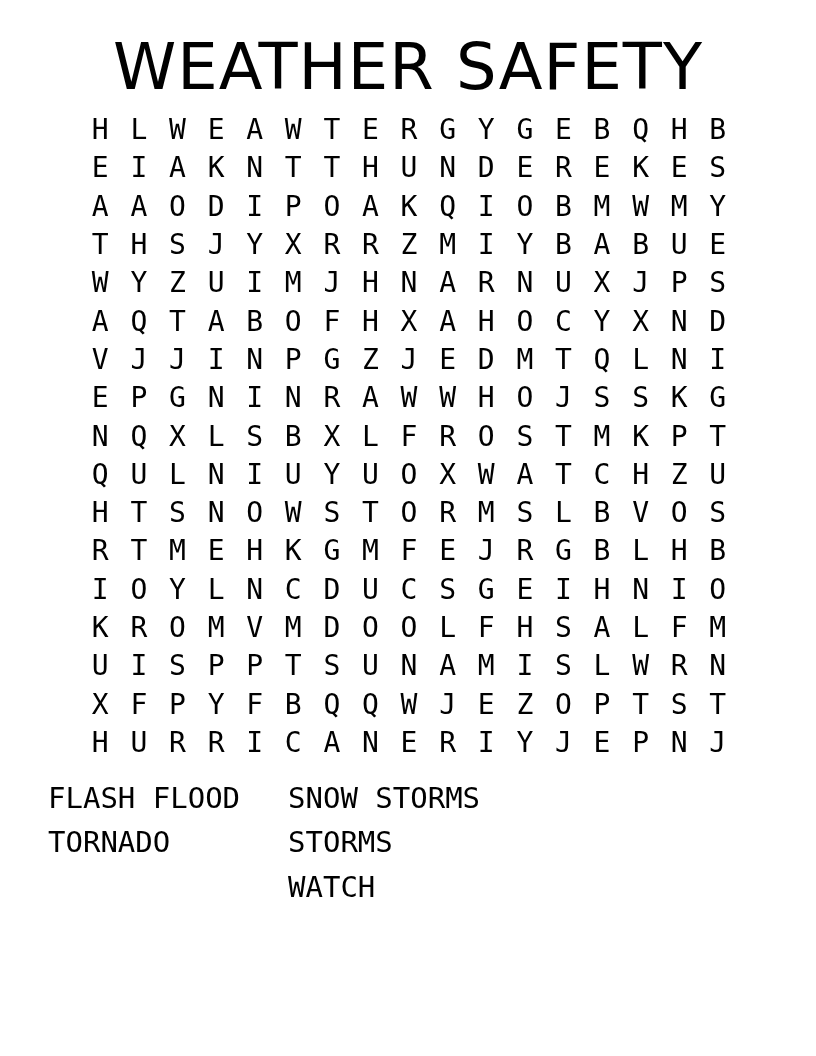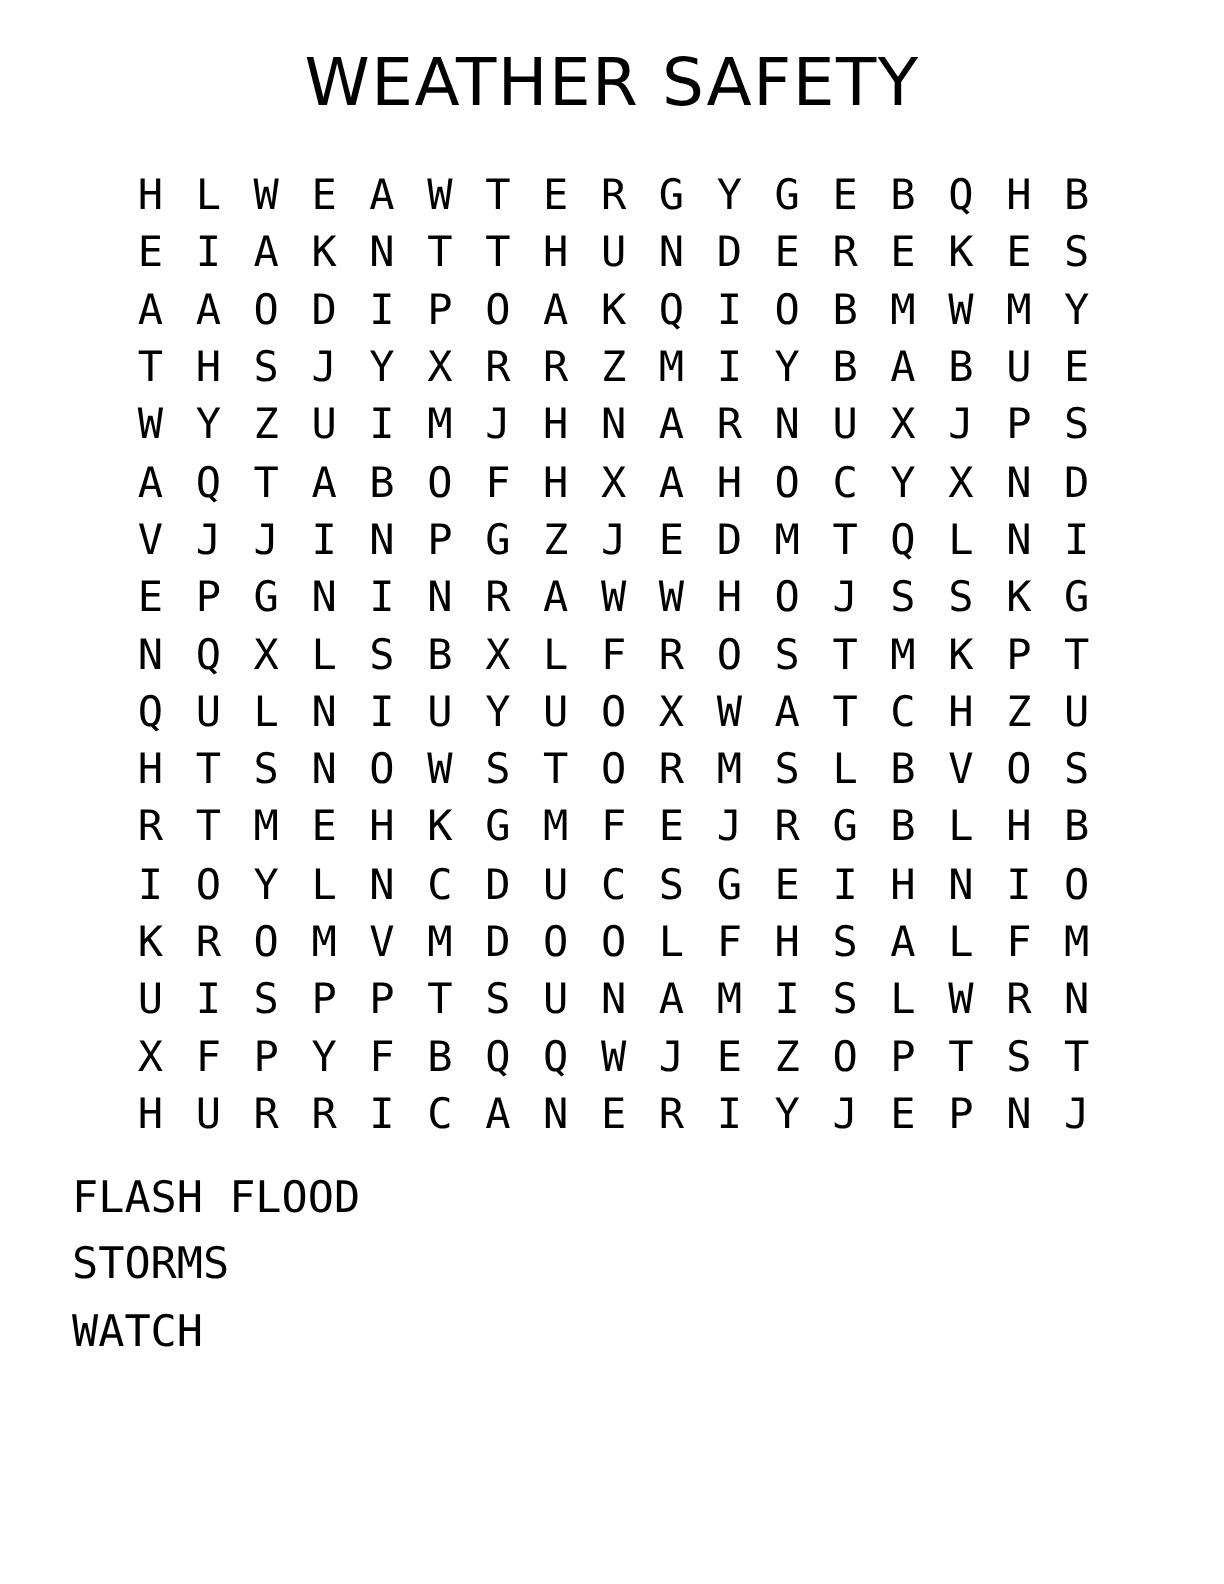--- a/index.html
+++ b/index.html
@@ -17,21 +17,21 @@
   }
   .title {
     position: absolute;
     top: 30px;
     left: 0;
     width: 816px;
     margin: 0;
     text-align: center;
     font-family: "DejaVu Sans", sans-serif;
     font-weight: 400;
-    font-size: 44px;
+    font-size: 64px;
     letter-spacing: 1px;
     color: #000000;
   }
   .grid {
     position: absolute;
     left: 81px;
     top: 111px;
     display: grid;
     grid-template-columns: repeat(17, 38.6px);
     grid-auto-rows: 38.3px;
@@ -43,21 +43,21 @@
     display: flex;
     align-items: center;
     justify-content: center;
     line-height: 1;
   }
   .words {
     position: absolute;
     left: 48px;
     top: 776px;
     display: flex;
-    flex-direction: column;
+    flex-direction: row;
   }
   .word-col {
     display: flex;
     flex-direction: column;
     width: 240px;
   }
   .word {
     height: 44.3px;
     display: flex;
     align-items: center;
@@ -360,18 +360,20 @@
     <div class="cell">J</div>
     <div class="cell">E</div>
     <div class="cell">P</div>
     <div class="cell">N</div>
     <div class="cell">J</div>
   </div>
 
 <div class="words" id="words">
     <div class="word-col">
       <div class="word">FLASH FLOOD</div>
+      <div class="word">TORNADO</div>
     </div>
     <div class="word-col">
+      <div class="word">SNOW STORMS</div>
       <div class="word">STORMS</div>
       <div class="word">WATCH</div>
     </div>
   </div>
 
 </body></html>

